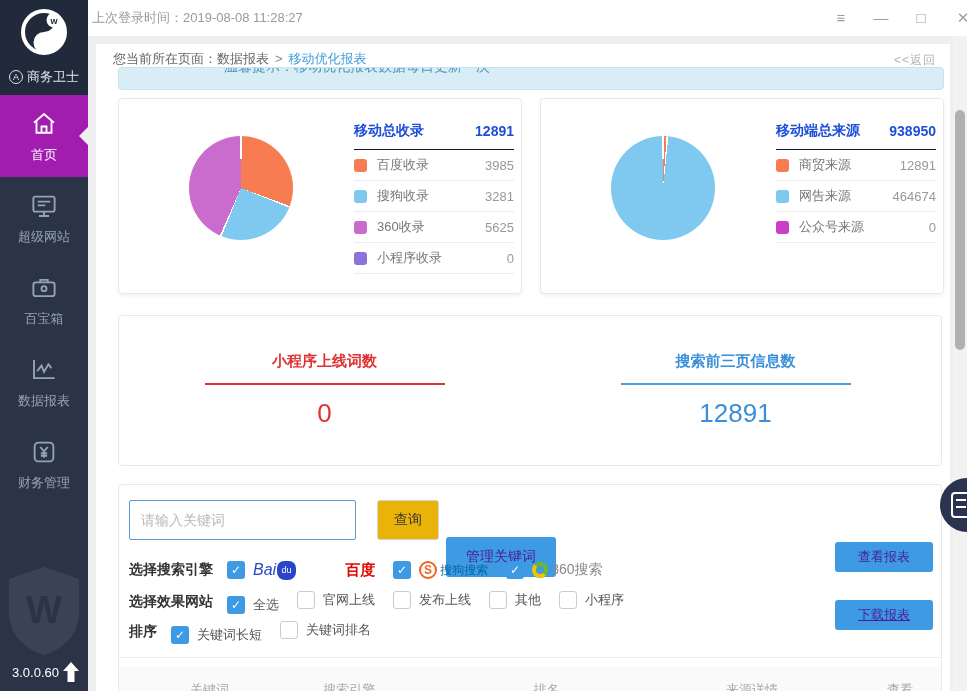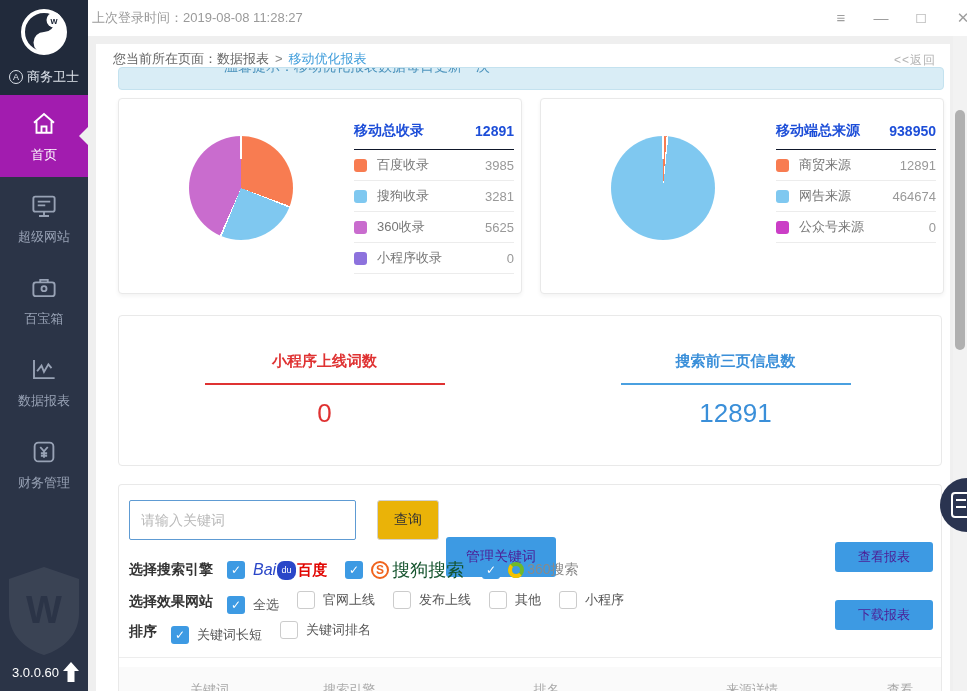--- a/index.html
+++ b/index.html
@@ -61,33 +61,33 @@
 
   
   .filter-card { position:absolute; left:22px; top:440px; width:824px; height:207px; border:1px solid #e9e9e9; border-bottom:none; border-radius:4px 4px 0 0; }
   .kw-input { position:absolute; left:10px; top:15px; width:227px; height:40px; border:1px solid #5e9bd3; border-radius:2px; padding:0 11px; font-size:14px; color:#333; font-family:inherit; outline:none; }
   .kw-input::placeholder { color:#b9b9b9; }
   .btn { position:absolute; border:none; border-radius:3px; font-size:14px; cursor:pointer; font-family:inherit; }
   .btn-query { left:250px; top:15px; width:62px; height:40px; background:#eab308; border:1px solid #d2d2d2; color:#333;margin-left:8px; }
   .btn-blue { background:#3d9ae3; color:#4c1d95;margin-top:37px; }
   .btn-manage { left:327px; top:15px; width:110px; height:40px; }
   .btn-view { left:716px; top:20px; width:98px; height:30px; font-size:13px; }
-  .btn-download { left:716px; top:78px; width:98px; height:30px; font-size:13px; }
+  .btn-download { left:716px; top:78px; width:98px; height:30px; font-size:13px;text-decoration:underline; }
   .filter-row { position:absolute; left:10px; display:flex; align-items:center; height:22px; }
   .row-engines { top:74px; } .row-sites { top:106px; } .row-sort { top:136px; }
   .filter-label { font-weight:bold; color:#333; font-size:14px; margin-right:14px; }
   .opt { display:inline-flex; align-items:center; margin-right:18px; cursor:pointer; font-size:13px; color:#555; }
   .checkbox { width:18px; height:18px; border-radius:3px; margin-right:8px; display:flex; align-items:center; justify-content:center; font-size:12px; color:#fff; flex:none; }
   .checkbox.on { background:#3d9ae3; }
   .checkbox.off { background:#fff; border:1px solid #ccc; }
   .bd-bai { color:#2a46c8; font-weight:normal; font-size:16px; font-style:italic;text-align:right; }
   .bd-paw { width:19px; height:19px; background:#2a46c8; border-radius:7px 7px 8px 8px; color:#fff; font-size:9px; display:inline-flex; align-items:center; justify-content:center; margin:0 1px; font-style:normal; }
-  .bd-cn { color:#e10602; font-weight:bold; font-size:15px; }
+  .bd-cn { color:#e10602; font-weight:bold; font-size:15px;margin-left:48px; }
   .sg-circle { width:18px; height:18px; border:2px solid #f0641e; border-radius:50%; color:#f0641e; font-weight:bold; font-size:12px; display:inline-flex; align-items:center; justify-content:center; margin-right:3px; }
-  .sg-text { color:#14532d; font-size:18px; }
+  .sg-text { color:#0369a1; font-size:12px; }
   .so-ring { width:16px; height:16px; border:4px solid #6eb92b; border-radius:50%; margin-right:3px; position:relative; }
   .so-ring::after { content:""; position:absolute; left:-4px; bottom:-4px; width:8px; height:8px; border-radius:50%; border:4px solid transparent; border-bottom-color:#f5c200; border-left-color:#f5c200; box-sizing:border-box; width:16px; height:16px; }
   .so-text { color:#8a8a8a; font-size:14px; }
   .table-divider { position:absolute; left:0; right:0; top:172px; border-top:1px solid #ededed; }
   .table-header { position:absolute; left:0; right:0; top:182px; height:25px; background:#fafafa; }
   .table-header span { position:absolute; top:14px; transform:translateX(-50%); color:#a8a8a8; font-size:13px; white-space:nowrap; }
 
   
   .scrollbar { position:absolute; right:0; top:36px; width:14px; height:655px; background:#f2f2f2; }
   .scroll-thumb { position:absolute; left:2px; top:74px; width:10px; height:240px; background:#b0b0b0; border-radius:5px; cursor:pointer; }

